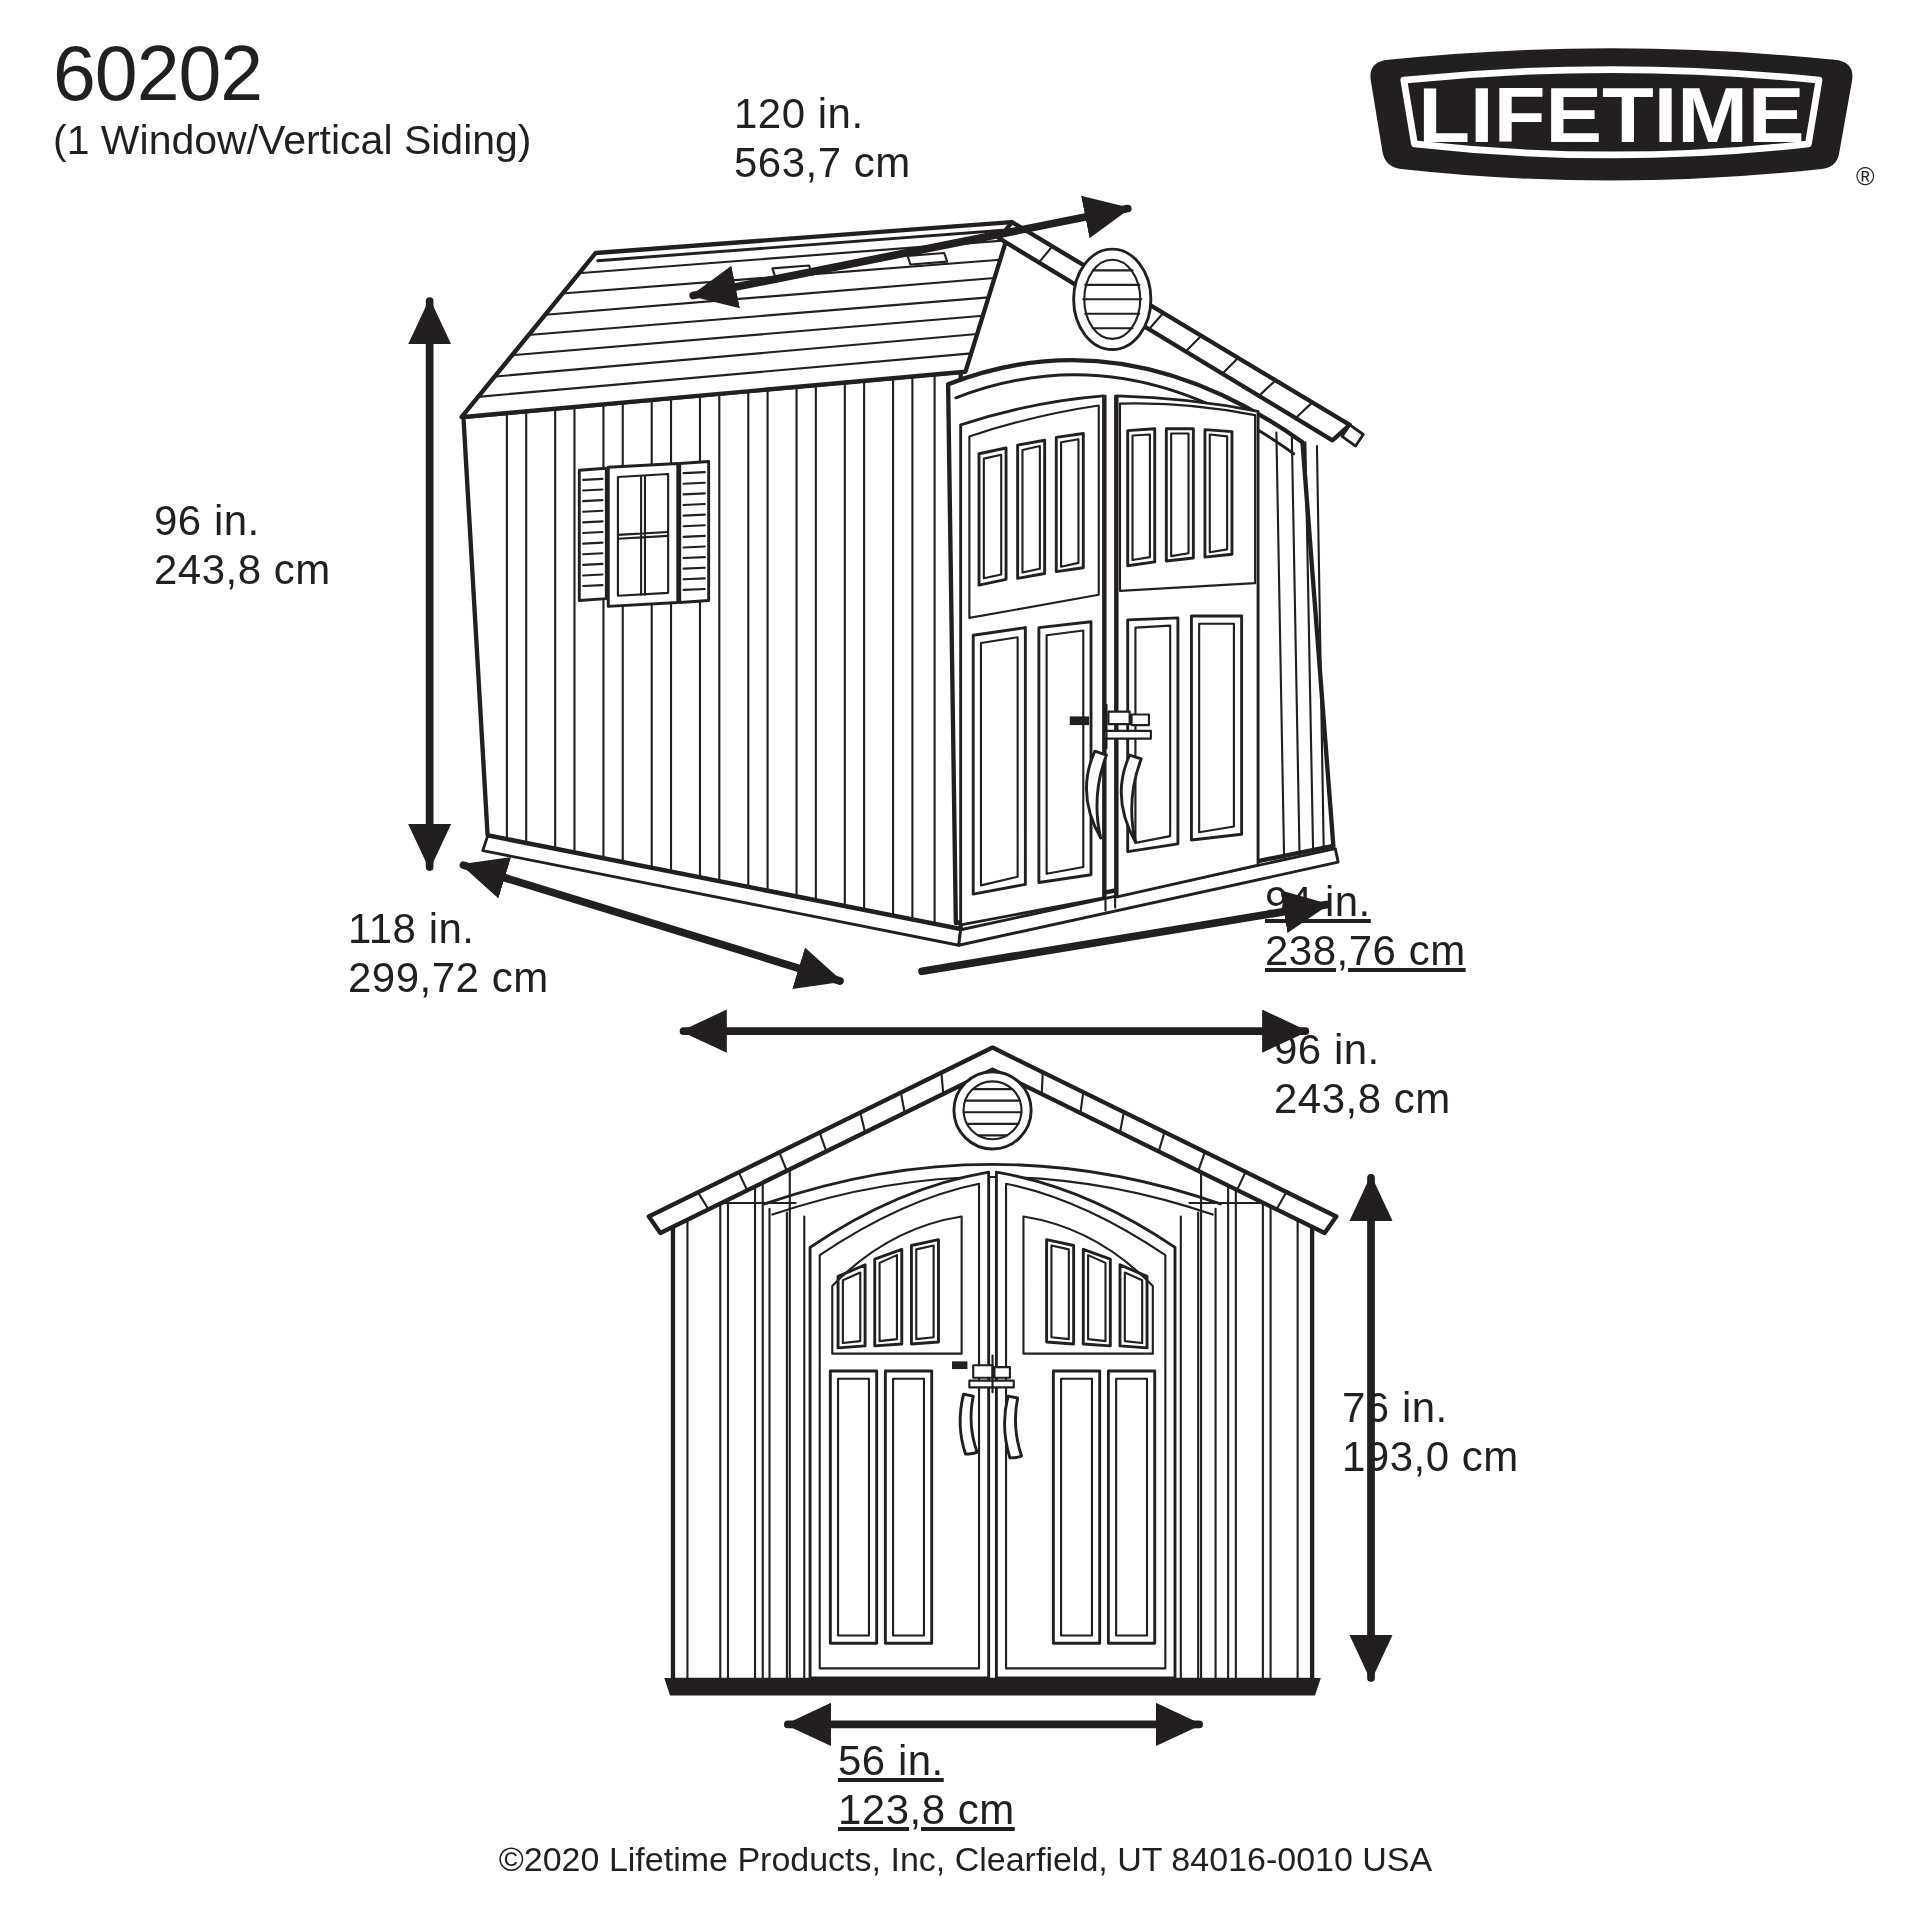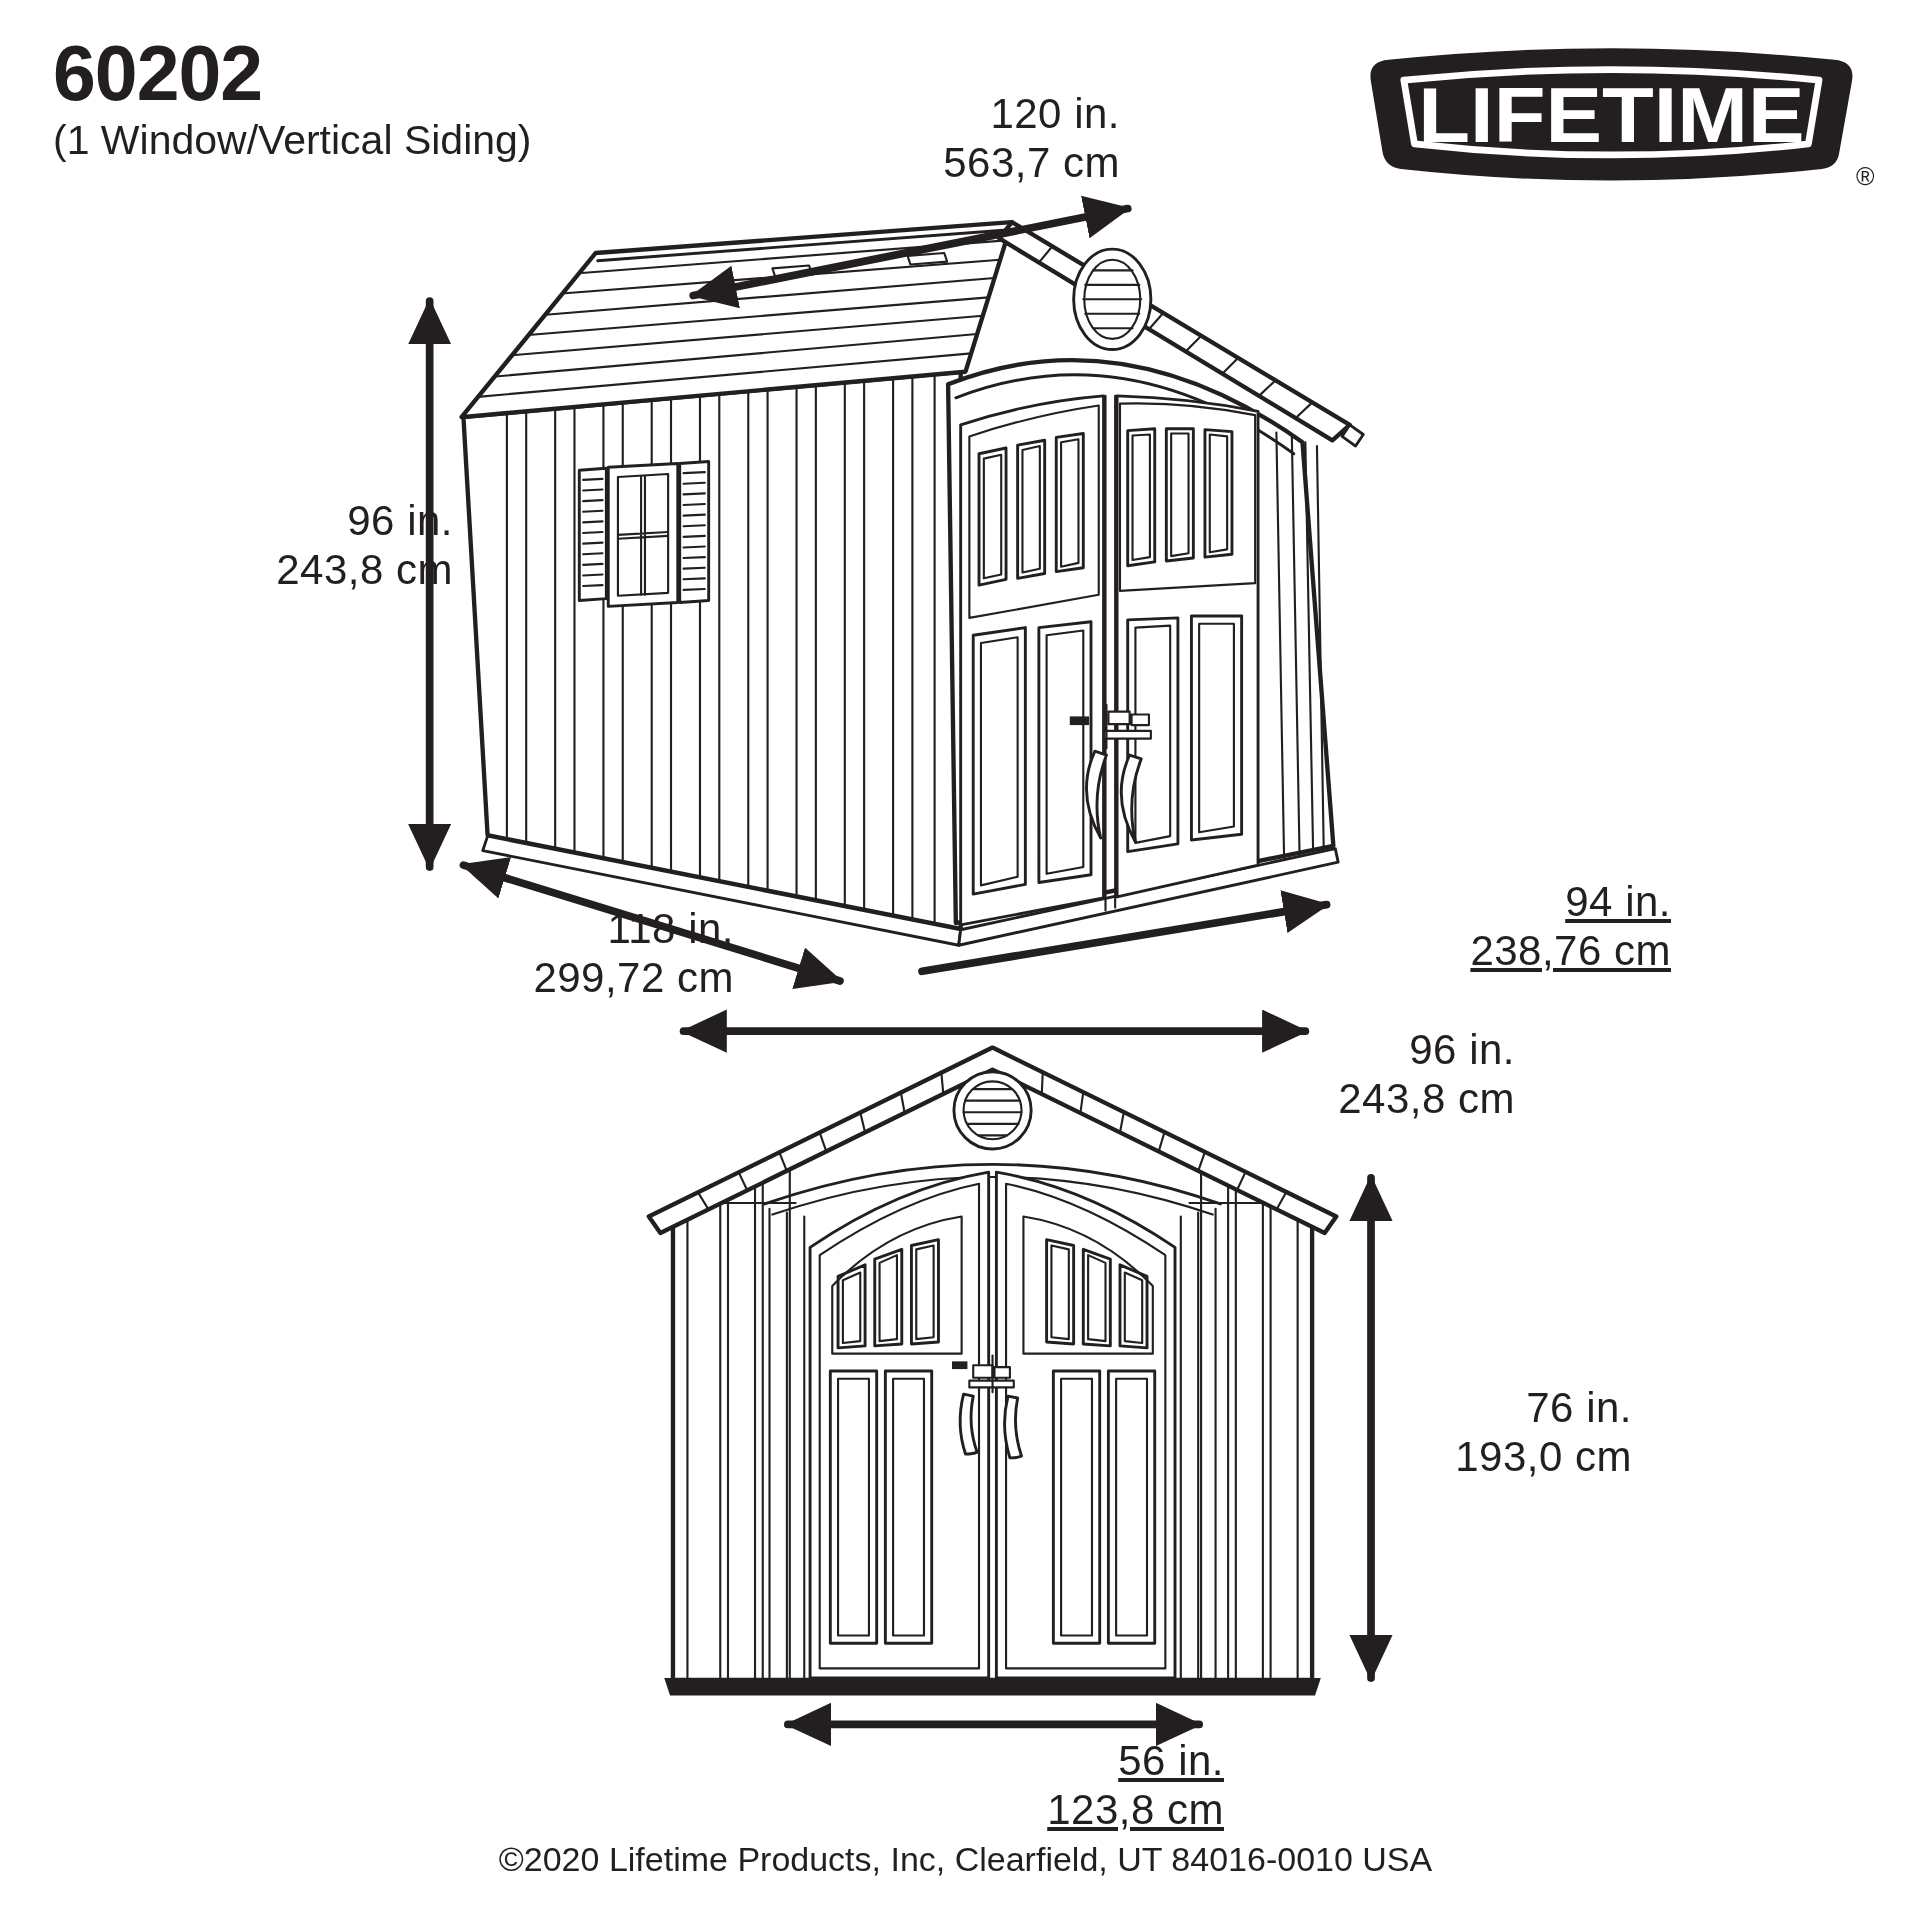--- a/index.html
+++ b/index.html
@@ -8,23 +8,23 @@
   #lineart{position:absolute;left:0;top:0;width:1931px;height:1931px;}
   svg path, svg line, svg ellipse, svg circle{stroke:#231f20;fill:none;stroke-width:3;
          stroke-linecap:round;stroke-linejoin:round;}
   svg .fillw{fill:#ffffff;}
   svg .solid{fill:#231f20;stroke:none;}
   svg .thick{stroke-width:4.5;}
   svg .thin{stroke-width:2.2;}
   svg .arrow{stroke-width:8;}
   svg text{stroke:none;}
   .title-block{position:absolute;left:53px;top:29px;}
-  .model{font-size:77px;font-weight:bold;letter-spacing:-1px;line-height:89px;}
+  .model{font-size:77px;font-weight:normal;letter-spacing:-1px;line-height:89px;}
   .subtitle{font-size:41px;line-height:45px;}
-  .dim{position:absolute;text-align:right;font-size:42px;line-height:49px;
+  .dim{position:absolute;text-align:left;font-size:42px;line-height:49px;
        letter-spacing:0.5px;color:#231f20;white-space:nowrap;}
   .copyright{position:absolute;left:415px;top:1840px;width:1101px;text-align:center;
        font-size:34px;color:#231f20;}
 </style>
 </head>
 <body>
 
 <div id="stage">
 
   <svg id="lineart" viewBox="0 0 2000 2000">

